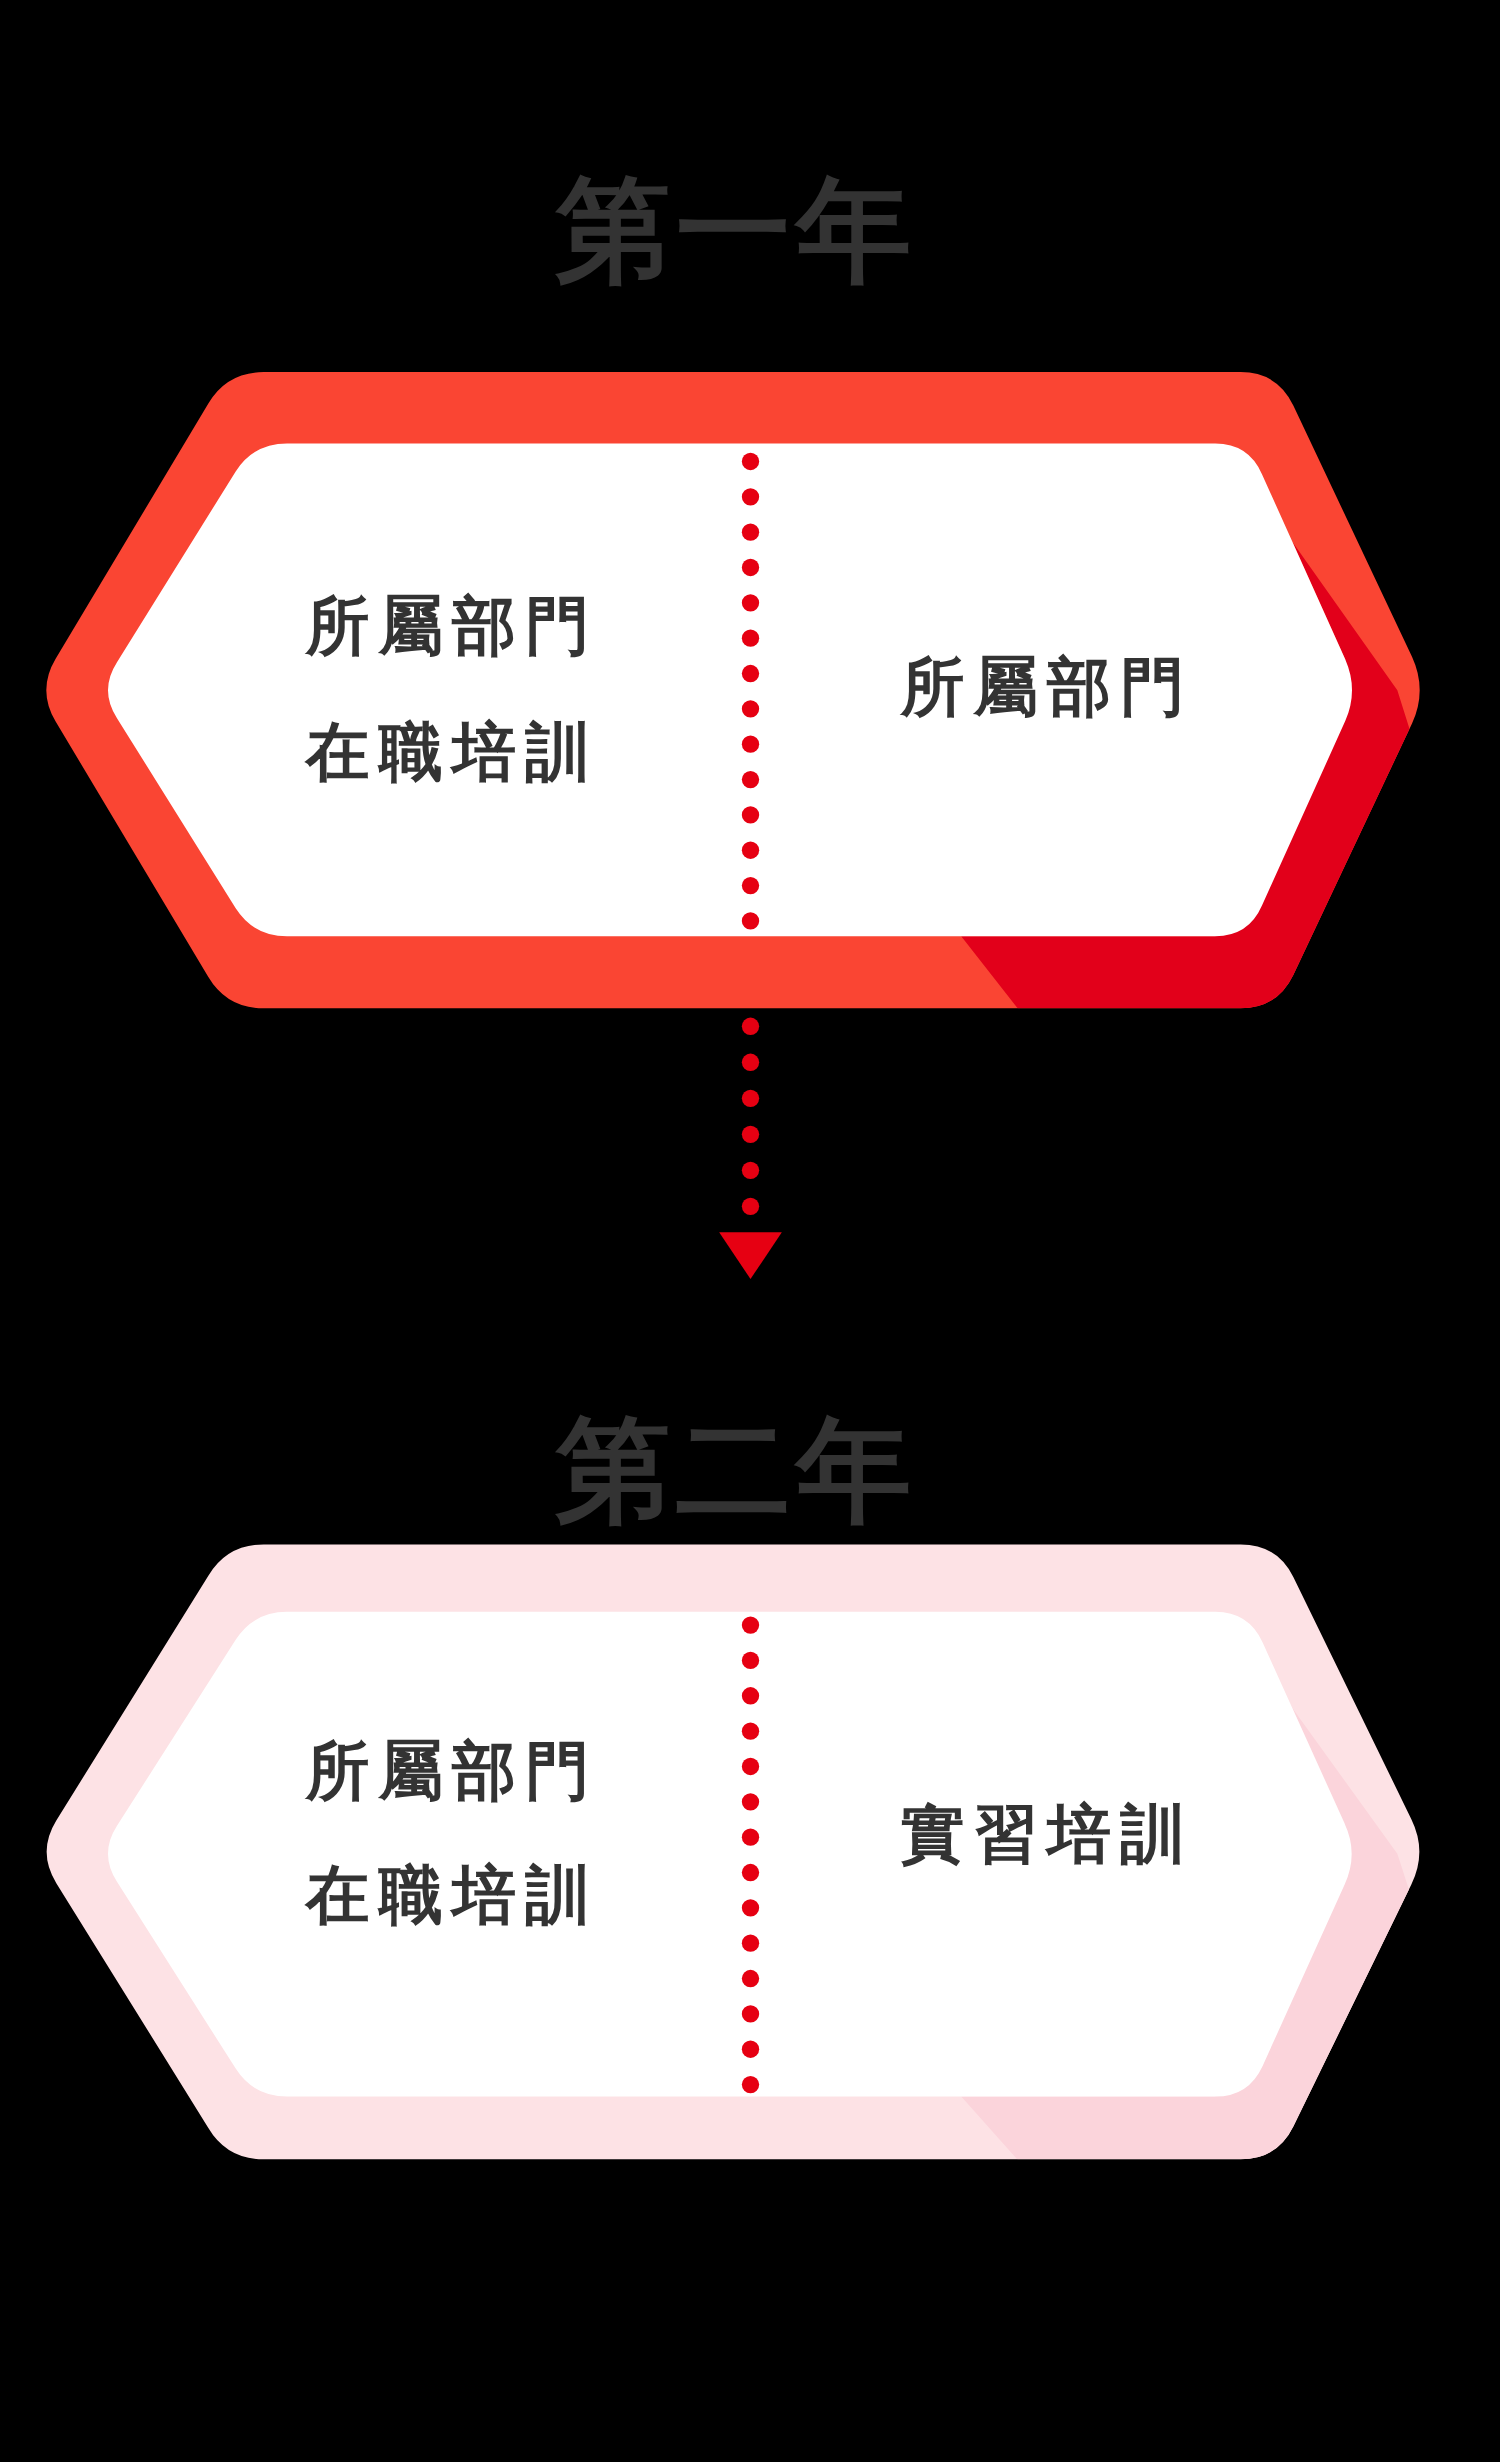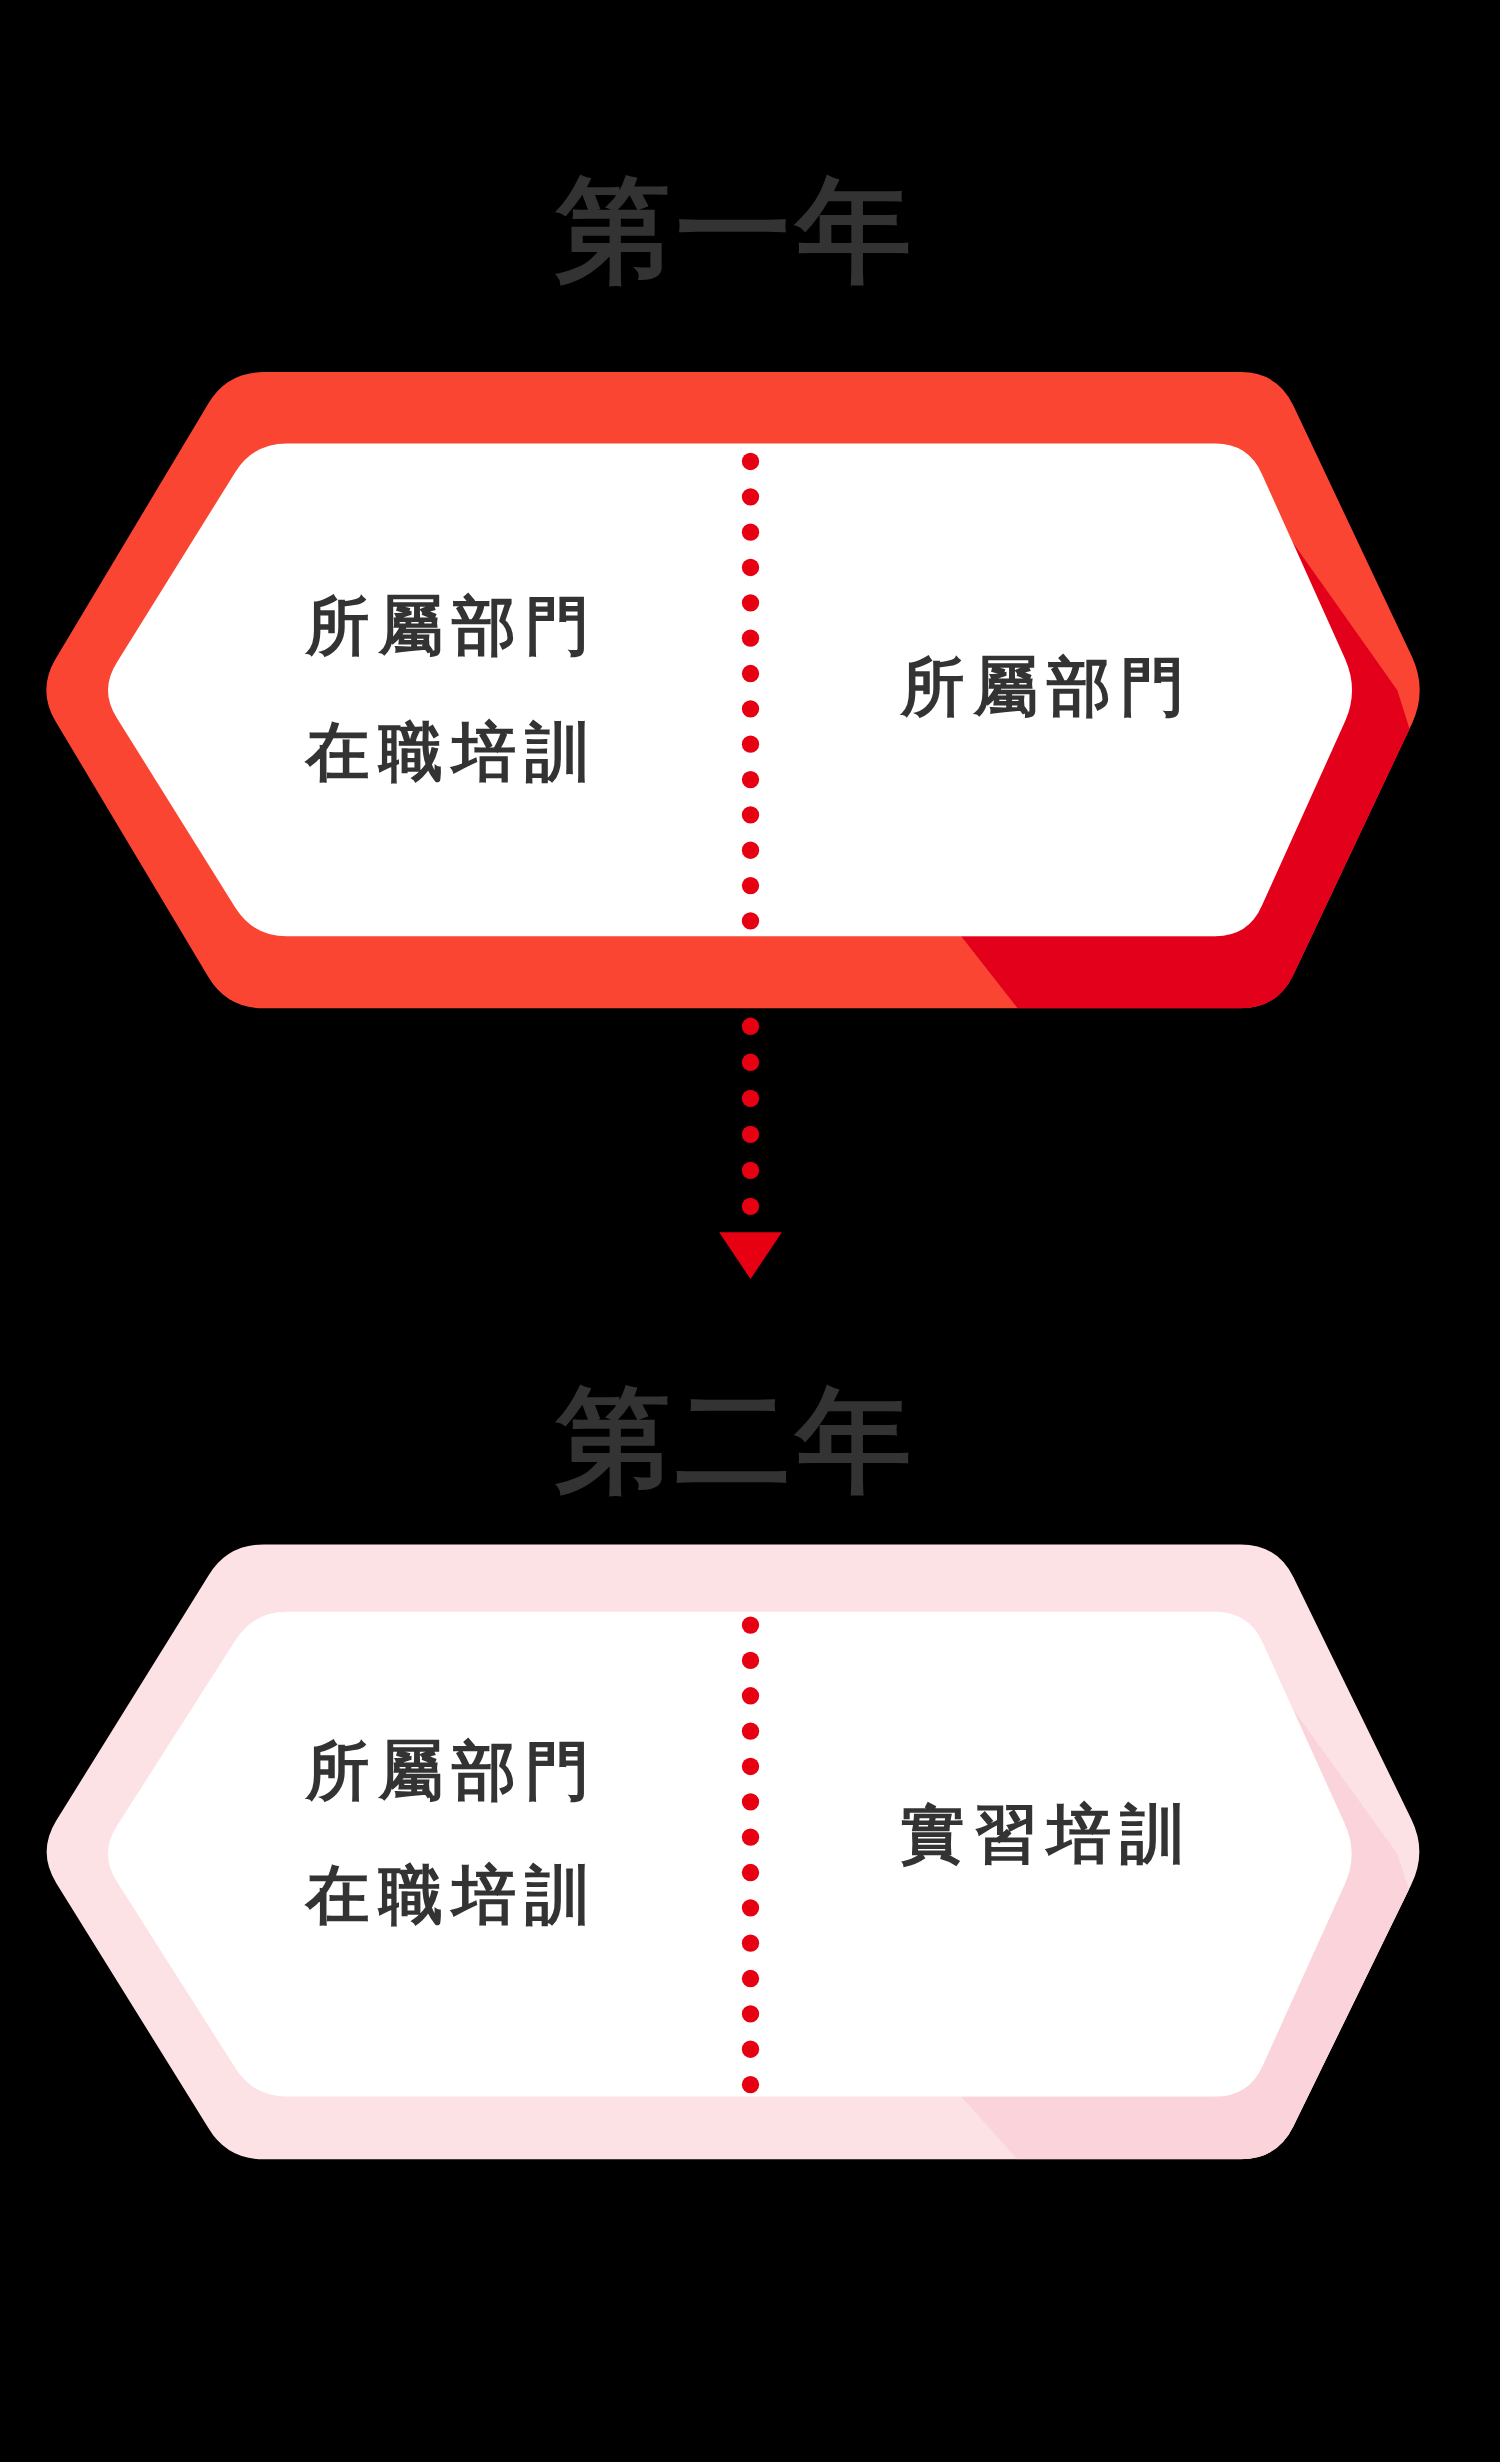--- a/index.html
+++ b/index.html
@@ -21,21 +21,21 @@
   }
   .section-title {
     font-size: 115px;
     letter-spacing: 5.3px;
   }
   .cell-text {
     font-size: 64px;
     letter-spacing: 9.3px;
   }
   .t-title1 { left: 736px; top: 230px; }
-  .t-title2 { left: 736px; top: 1440px; }
+  .t-title2 { left: 736px; top: 1470px; }
   .t-h1-left1 { left: 452px; top: 626px; }
   .t-h1-left2 { left: 452px; top: 752px; }
   .t-h1-right { left: 1047px; top: 687px; }
   .t-h2-left1 { left: 452px; top: 1771px; }
   .t-h2-left2 { left: 452px; top: 1895px; }
   .t-h2-right { left: 1047px; top: 1834px; text-align: right; }
 </style>
 </head>
 <body>
 

